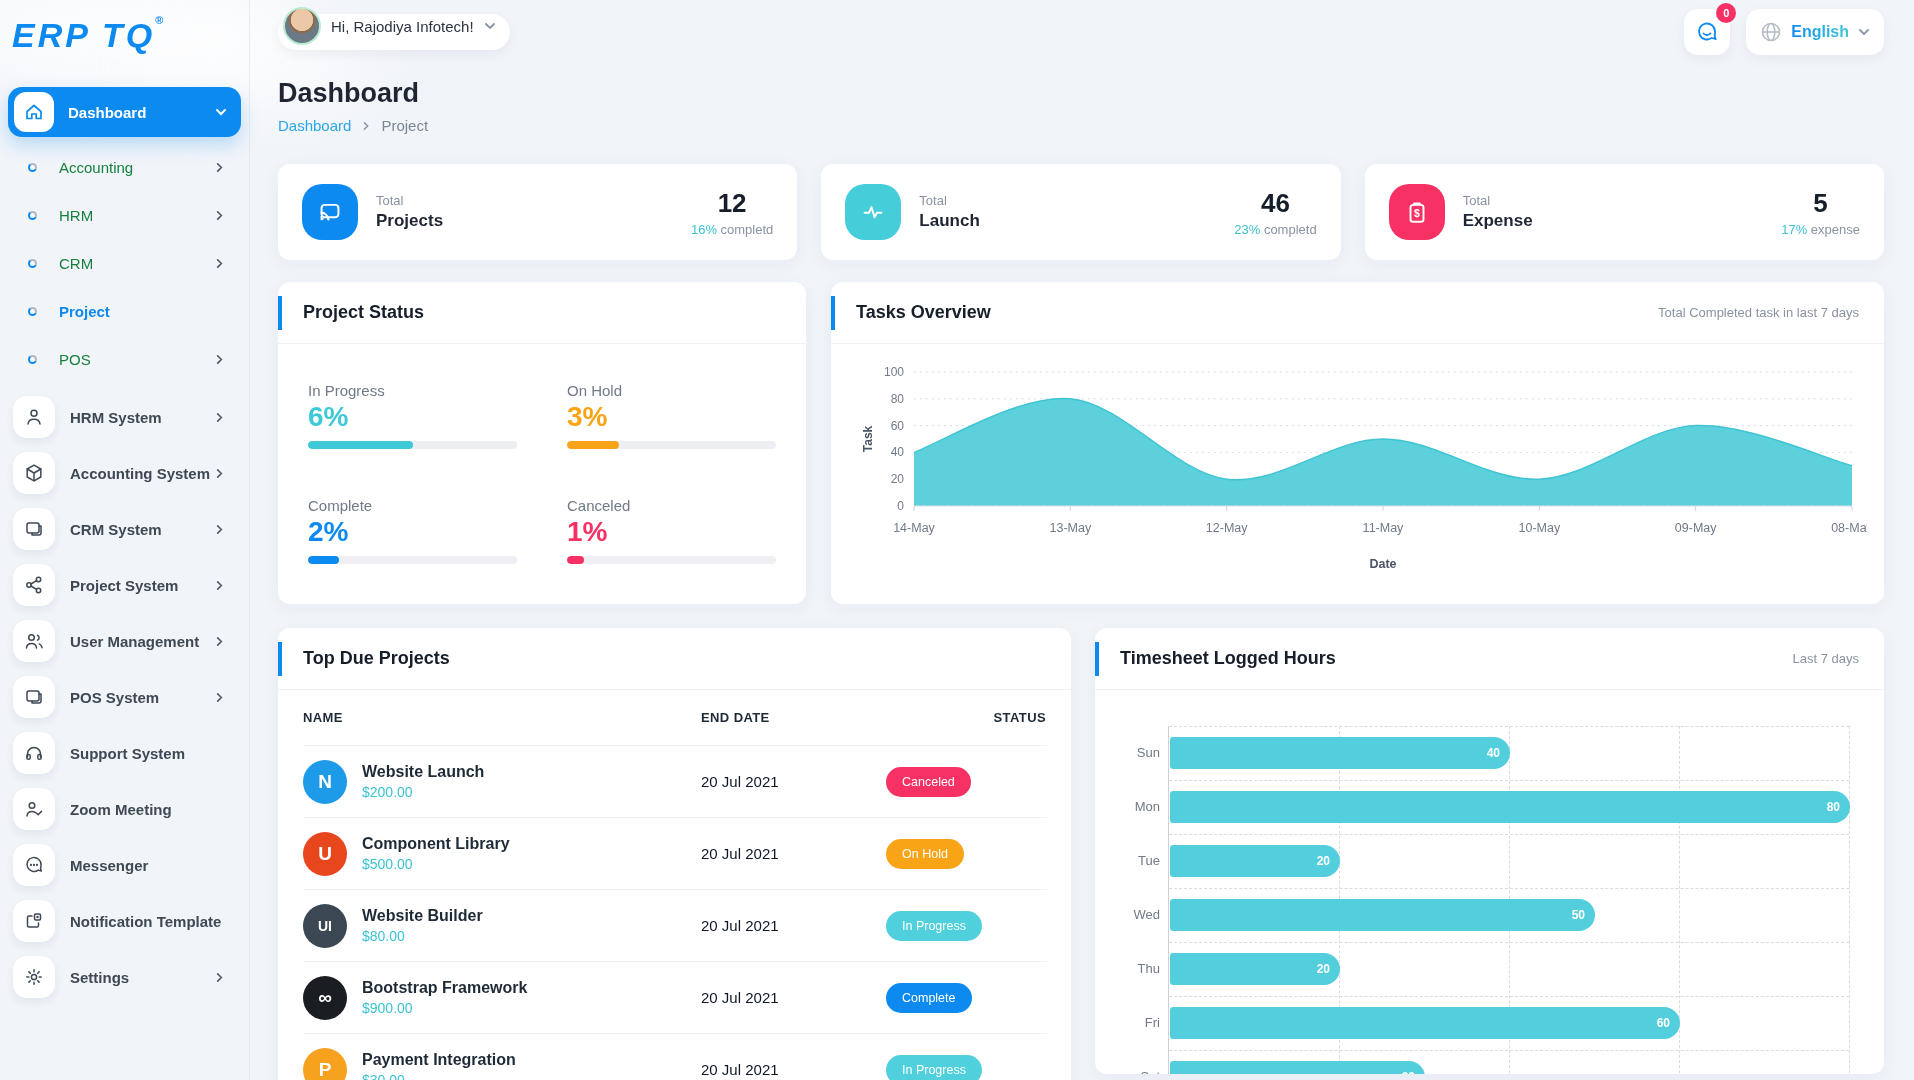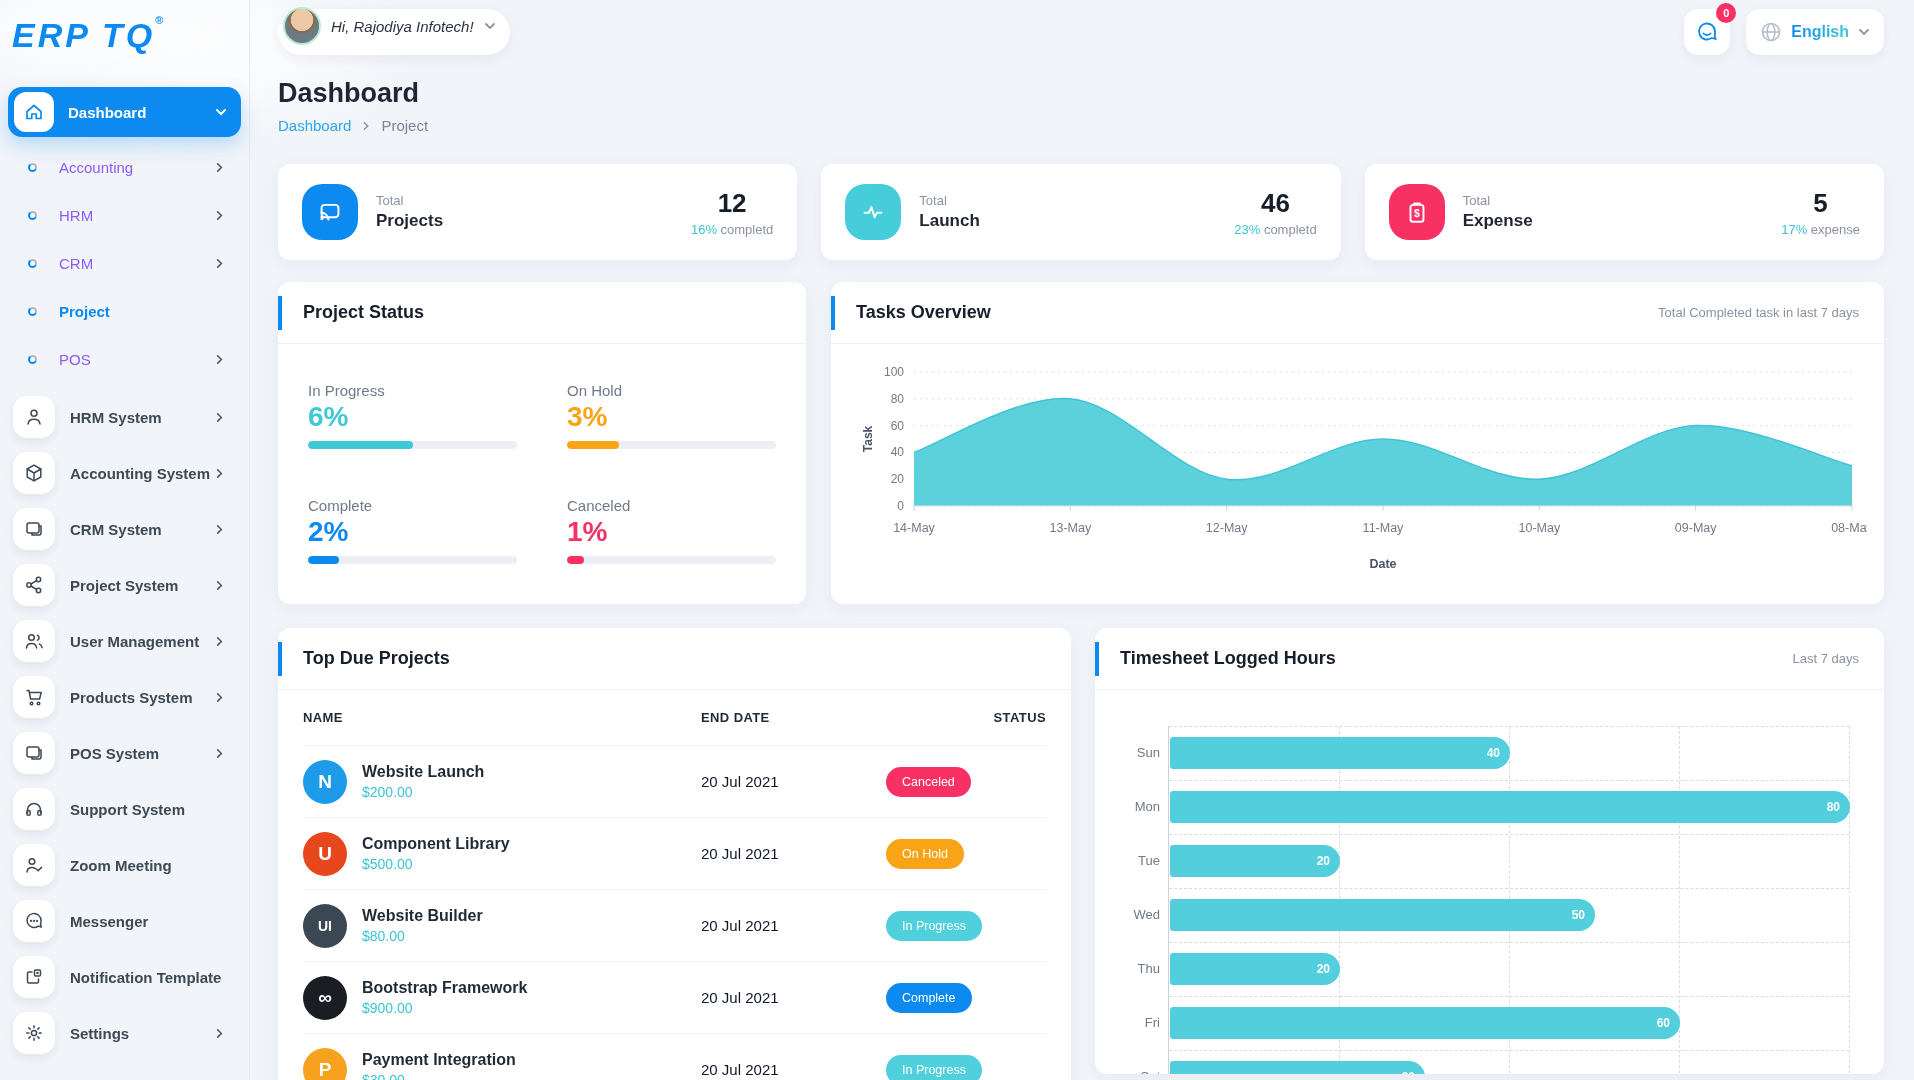--- a/index.html
+++ b/index.html
@@ -16,33 +16,33 @@
   .logo-text { font-size:34px; font-weight:800; letter-spacing:3px; color:#0d8af0; font-style:italic; position:relative; display:inline-block; }
   .logo-reg { font-size:11px; font-style:normal; vertical-align:top; position:relative; top:-2px; color:#0d8af0; }
 
   .dash-btn { margin:22px 8px 6px 8px; height:50px; background:#0d8af0; border-radius:14px; display:flex; align-items:center; padding:0 14px 0 6px; box-shadow:0 8px 18px rgba(13,138,240,.25); cursor:pointer; }
   .dash-chip { width:40px; height:40px; background:#fff; border-radius:12px; display:flex; align-items:center; justify-content:center; }
   .dash-label { color:#fff; font-weight:700; font-size:15px; margin-left:14px; flex:1; }
 
   .sub-item { height:48px; display:flex; align-items:center; padding:0 24px 0 28px; cursor:pointer; }
   .bullet { width:9px; height:9px; border-radius:50%; background:conic-gradient(from 120deg, #0d8af0 0 55%, #aeb6c2 55% 100%); position:relative; flex:none; }
   .bullet::after { content:""; position:absolute; left:2px; top:2px; width:5px; height:5px; background:#f7f9fc; border-radius:50%; }
-  .sub-label { font-size:15px; color:#8b5cf6; font-weight:500; margin-left:22px; flex:1; }
+  .sub-label { font-size:15px; color:#15803d; font-weight:500; margin-left:22px; flex:1; }
   .sub-item.active .sub-label { color:#0d8af0; font-weight:700; }
 
   .main-item { height:56px; display:flex; align-items:center; padding:0 24px 0 13px; cursor:pointer; }
   .icon-chip { width:42px; height:42px; background:#fff; border-radius:14px; display:flex; align-items:center; justify-content:center; box-shadow:0 4px 10px rgba(30,40,70,.07); color:#3e4954; flex:none; }
   .main-label { font-size:15px; color:#3e4954; font-weight:600; margin-left:15px; flex:1; }
   .chev-right { flex:none; color:#555e6b; display:flex; }
 
   
   .main { position:absolute; left:250px; top:0; width:1664px; height:1080px; padding:8px 30px 0 28px; z-index:2; }
 
   .topbar { display:flex; align-items:center; justify-content:space-between; height:48px; }
-  .user-chip { background:#fff; border-radius:24px; height:46px; display:flex; align-items:center; padding:4px 14px 16px 5px; box-shadow:0 4px 12px rgba(30,40,70,.06); cursor:pointer;font-style:italic; }
+  .user-chip { background:#fff; border-radius:24px; height:36px; display:flex; align-items:center; padding:4px 14px 16px 5px; box-shadow:0 4px 12px rgba(30,40,70,.06); cursor:pointer; }
   .avatar { width:38px; height:38px; border-radius:50%; border:2px solid #b9ecd2; background:radial-gradient(circle at 50% 32%, #ecc9a6 0 38%, #8d6b4f 40% 46%, #6b7a85 48% 100%); }
   .user-name { font-size:15px; color:#2b3440; margin:0 10px; font-weight:500; }
   .top-right { display:flex; align-items:center; gap:16px; }
   .msg-btn { width:46px; height:46px; background:#fff; border-radius:14px; display:flex; align-items:center; justify-content:center; position:relative; box-shadow:0 4px 12px rgba(30,40,70,.06); cursor:pointer; color:#0d8af0; }
   .badge { position:absolute; top:-6px; right:-6px; min-width:20px; height:20px; background:#f73164; color:#fff; font-size:11px; border-radius:50%; display:flex; align-items:center; justify-content:center; font-weight:700; }
   .lang-pill { height:46px; background:#fff; border-radius:14px; display:flex; align-items:center; gap:9px; padding:0 14px; box-shadow:0 4px 12px rgba(30,40,70,.06); cursor:pointer; }
   .lang-text { font-size:16px; font-weight:600; background:linear-gradient(90deg,#0d8af0,#3ec9d6); -webkit-background-clip:text; background-clip:text; color:transparent; }
 
   .page-head { margin-top:22px; }
   .page-title { font-size:27px; font-weight:700; color:#1f2533; }
@@ -238,35 +238,20 @@
       </div>
       <div class="main-item">
         <span class="icon-chip">
           <svg width="20" height="20" viewBox="0 0 20 20" fill="none" stroke="currentColor" stroke-width="1.5" stroke-linecap="round" stroke-linejoin="round">
             <circle cx="7.5" cy="6.5" r="2.8"></circle>
             <path d="M2.5 17c.3-2.9 2.3-4.4 5-4.4s4.7 1.5 5 4.4"></path>
             <path d="M13.5 4.2a2.7 2.7 0 0 1 0 4.9M15.2 12.9c1.6.6 2.6 1.9 2.8 3.8"></path>
           </svg>
         </span>
     <span class="main-label">User Management</span>
-    <span class="chev-right">
-          <svg width="11" height="11" viewBox="0 0 12 12" fill="none" stroke="#555e6b" stroke-width="1.8" stroke-linecap="round">
-            <polyline points="4,2 8,6 4,10"></polyline>
-          </svg>
-        </span>
-      </div>
-      <div class="main-item">
-        <span class="icon-chip">
-          <svg width="20" height="20" viewBox="0 0 20 20" fill="none" stroke="currentColor" stroke-width="1.5" stroke-linecap="round" stroke-linejoin="round">
-            <circle cx="7.5" cy="16.5" r="1.3"></circle>
-            <circle cx="14.5" cy="16.5" r="1.3"></circle>
-            <path d="M3 3.5h2l1.6 8.5h9l1.6-6.5H6"></path>
-          </svg>
-        </span>
-    <span class="main-label">Products System</span>
     <span class="chev-right">
           <svg width="11" height="11" viewBox="0 0 12 12" fill="none" stroke="#555e6b" stroke-width="1.8" stroke-linecap="round">
             <polyline points="4,2 8,6 4,10"></polyline>
           </svg>
         </span>
       </div>
       <div class="main-item">
         <span class="icon-chip">
           <svg width="20" height="20" viewBox="0 0 20 20" fill="none" stroke="currentColor" stroke-width="1.5" stroke-linecap="round" stroke-linejoin="round">
             <rect x="3" y="4" width="12" height="10" rx="2"></rect>

